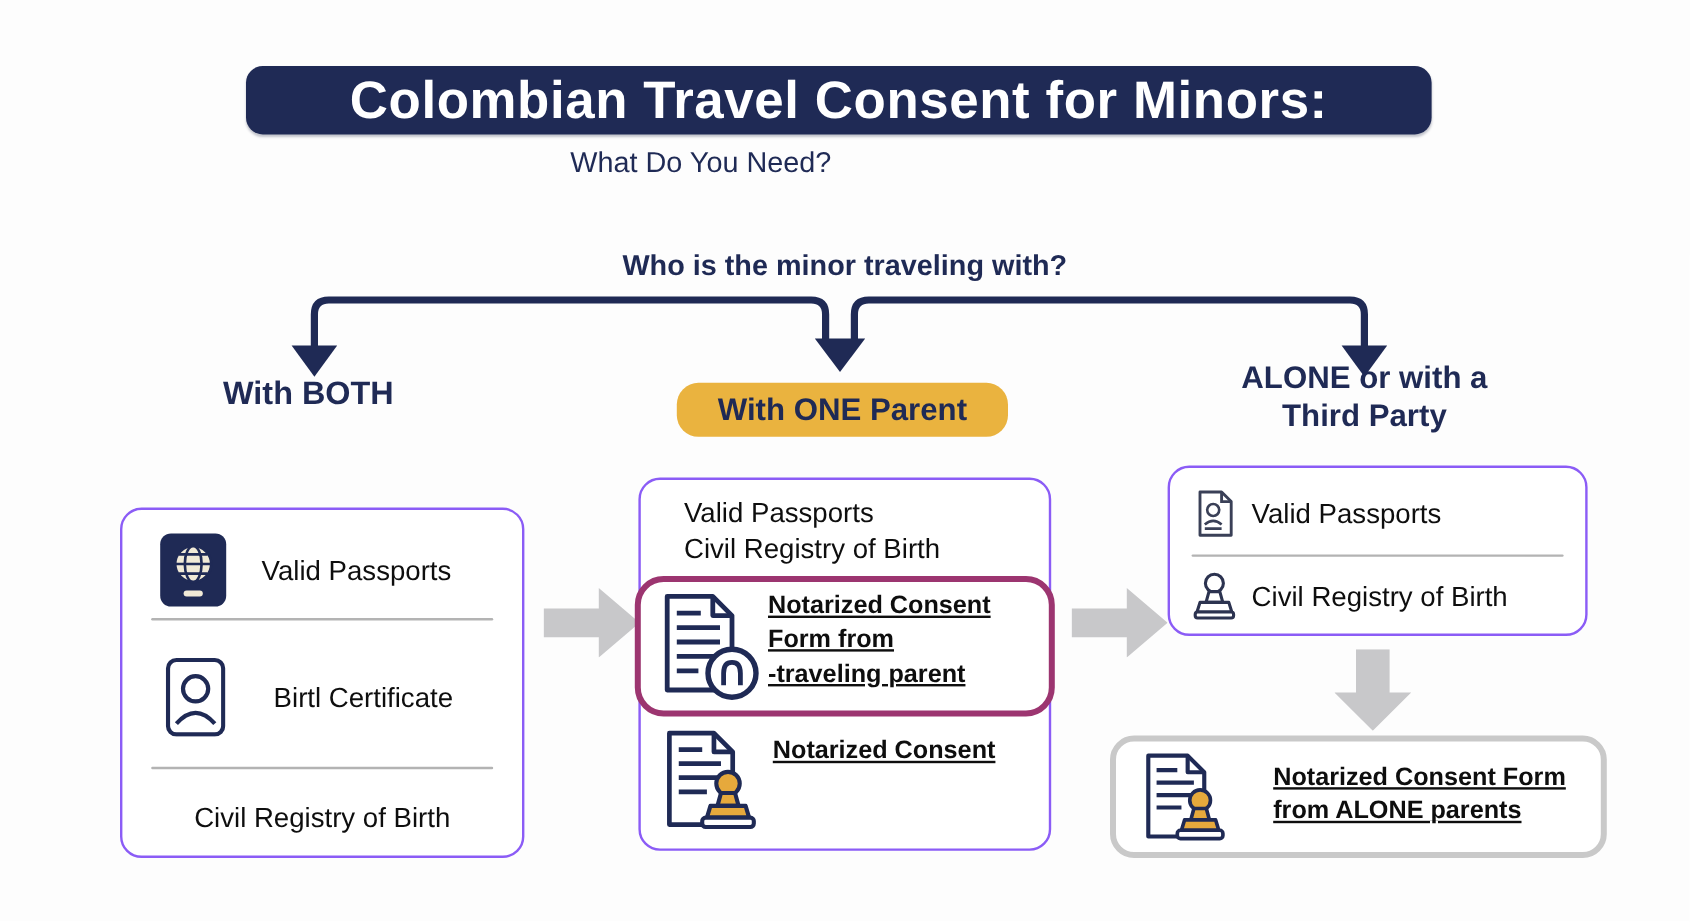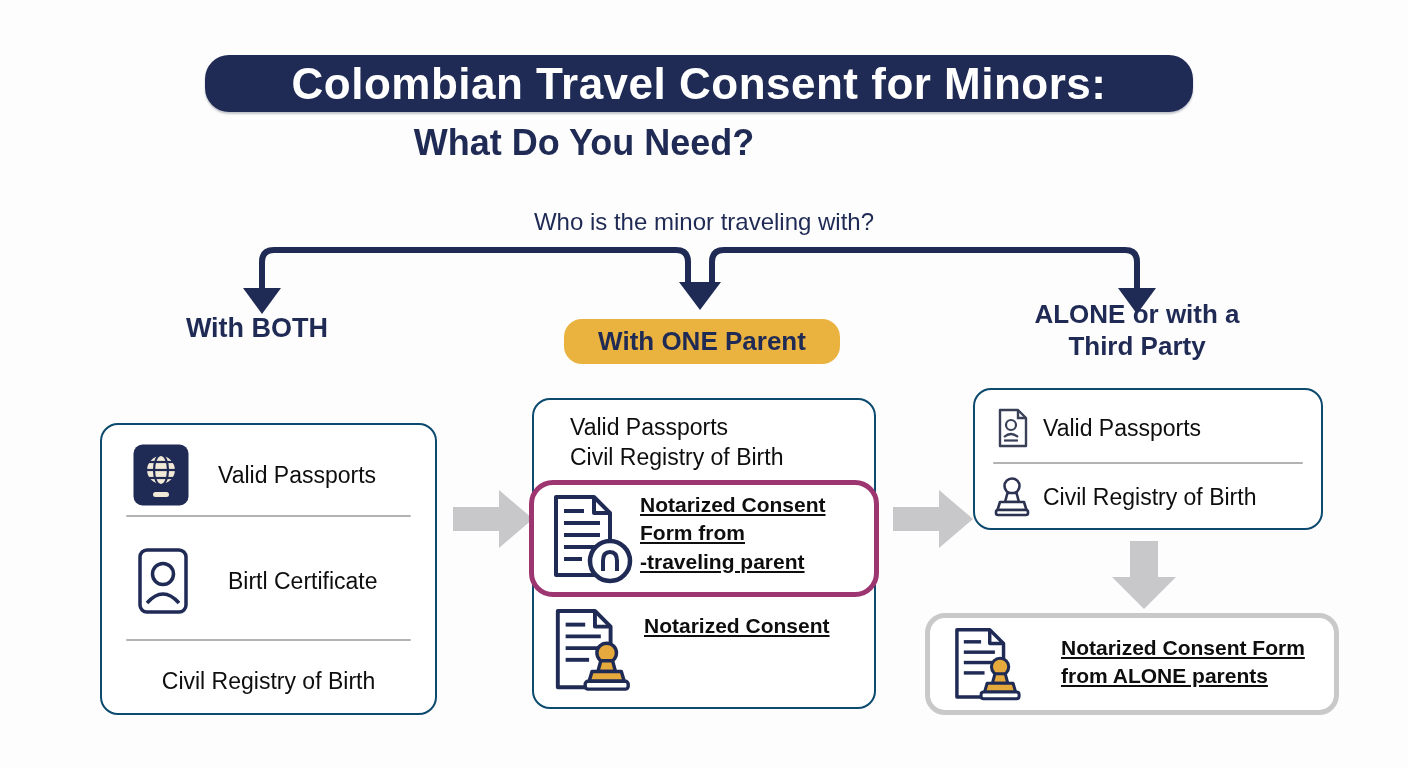--- a/index.html
+++ b/index.html
@@ -9,39 +9,39 @@
     --stamp-gold:#e6a93c; --paper:#ffffff;
   }
   .canvas{
     position:relative; width:1408px; height:768px; background:#fdfdfd;
     font-family:"Liberation Sans", sans-serif; overflow:hidden;
   }
   .abs{position:absolute;}
   
   .title-banner{
     left:205px; top:55px; width:988px; height:57px; background:var(--navy);
-    border-radius:24px; display:flex; align-items:center; justify-content:center;
+    border-radius:14px; display:flex; align-items:center; justify-content:center;
     box-shadow:0 2px 2px rgba(20,28,60,.25);
   }
   .title-banner .t{color:#fff; font-size:44px; font-weight:bold; letter-spacing:.5px; white-space:nowrap;}
   .subtitle{left:0; top:122px; width:1168px; text-align:center; color:var(--navy);
-    font-size:36px; font-weight:bold;}
+    font-size:24px; font-weight:normal;}
   .question{left:0; top:208px; width:1408px; text-align:center; color:var(--navy);
-    font-size:24px; font-weight:normal;}
+    font-size:24px; font-weight:bold;}
   
   .branch-label{color:var(--navy); font-weight:bold; text-align:center; line-height:1.22;}
   .label-left{left:117px; top:312px; width:280px; font-size:27px;}
   .label-right{left:997px; top:299px; width:280px; font-size:26px;}
   .badge-one-parent{
     left:564px; top:319px; width:276px; height:45px; background:var(--gold);
     border-radius:18px; display:flex; align-items:center; justify-content:center;
     color:var(--navy); font-size:26px; font-weight:bold;
   }
   
-  .card{background:var(--paper); border:2px solid #0c4a6e; border-radius:18px;}
+  .card{background:var(--paper); border:2px solid #8b5cf6; border-radius:18px;}
   .card-left{left:100px; top:423px; width:333px; height:288px;}
   .card-mid{left:532px; top:398px; width:340px; height:307px;}
   .card-right{left:973px; top:388px; width:346px; height:138px;}
   .divider{position:absolute; height:2px; background:var(--divider); border-radius:1px;}
   .row{position:absolute; display:flex; align-items:center;}
   .item-text{color:var(--ink); font-size:23px;}
   .lines{line-height:1.32;}
   
   .plum-box{
     position:absolute; left:-5px; top:80px; width:340px; height:107px;

